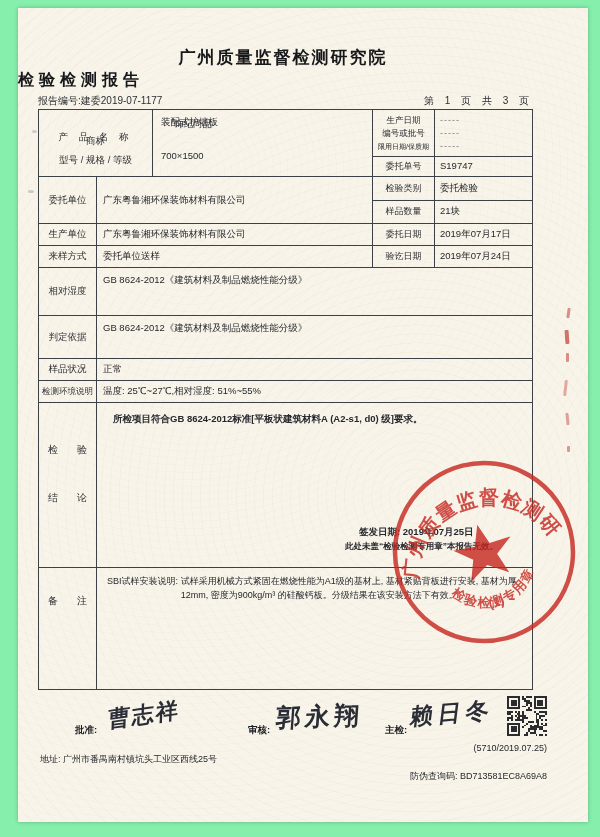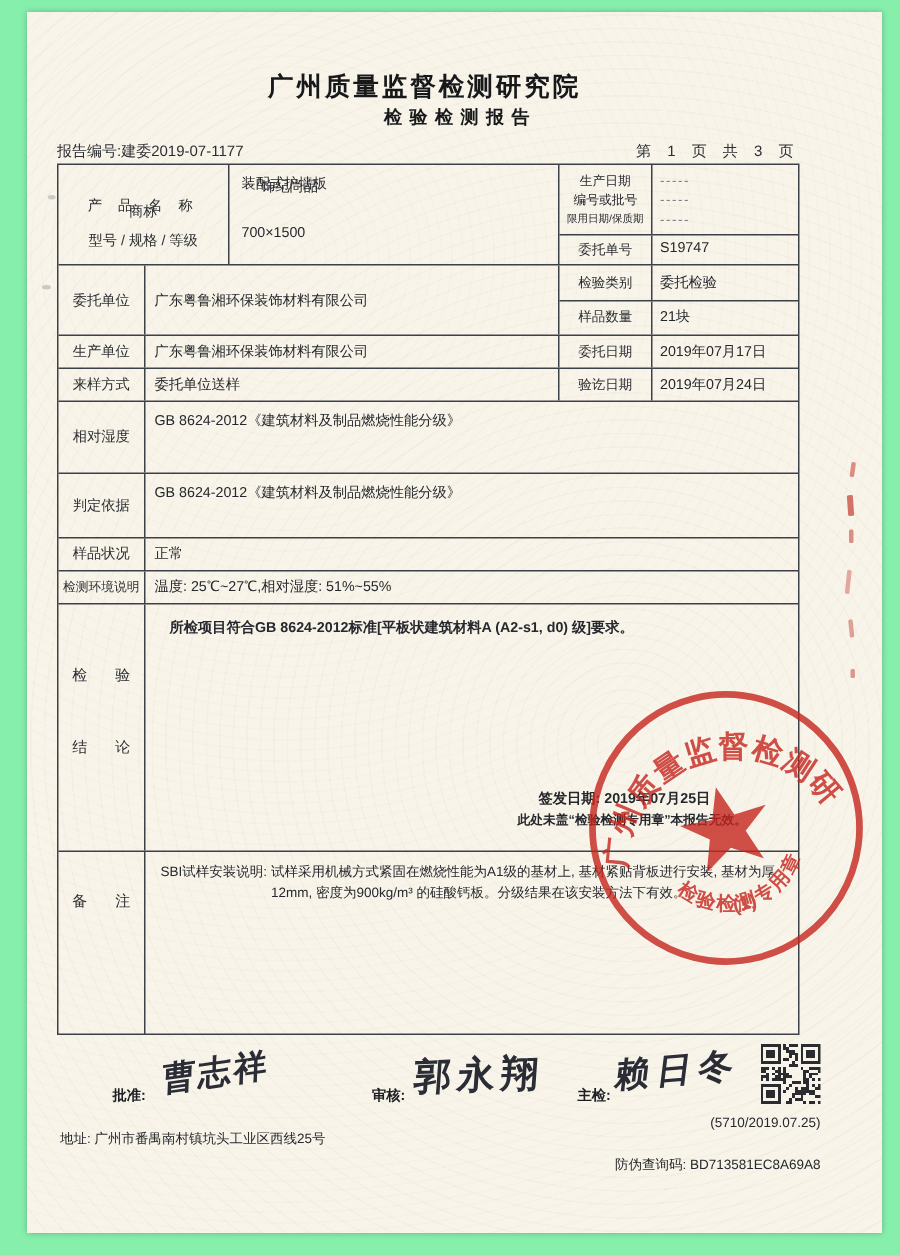--- a/index.html
+++ b/index.html
@@ -9,23 +9,23 @@
   .paper { position:absolute; left:18px; top:8px; width:570px; height:814px;
     background:#f8f4ea;
     background-image:
       repeating-radial-gradient(circle at 30% 20%, rgba(190,165,120,0.04) 0 1px, transparent 1px 7px),
       repeating-radial-gradient(circle at 70% 60%, rgba(170,150,110,0.05) 0 1px, transparent 1px 9px);
     box-shadow:0 0 4px rgba(0,0,0,0.25); color:#26282d; }
 
   .title1 { position:absolute; top:38px; left:0; right:40px; text-align:center;
     font-size:17px; font-weight:bold; letter-spacing:2px; color:#17181a;
     font-family:"Liberation Serif", serif; }
-  .title2 { position:absolute; top:62px; left:0; right:40px; text-align:center;
-    font-size:12px; font-weight:bold; letter-spacing:5px; color:#17181a;
-    font-family:"Liberation Serif", serif;margin-left:48px; }
+  .title2 { position:absolute; top:62px; left:0; right:40px; 
+    font-size:16px; font-weight:bold; letter-spacing:5px; color:#17181a;
+    font-family:"Liberation Serif", serif; }
   .hdr-row { position:absolute; top:86px; left:20px; width:495px;
     display:flex; justify-content:space-between; font-size:10px; color:#2c2e33; }
   .hdr-row .pageno { letter-spacing:4px; }
 
   .tbl { position:absolute; left:20px; top:101px; width:495px; height:581px;
     border:1px solid #3c4148; font-size:9.5px; }
   .row { display:flex; border-top:1px solid #3c4148; position:relative; }
   .row:first-child { border-top:none; }
   .lbl { border-right:1px solid #3c4148; display:flex; align-items:center;
     justify-content:center; text-align:center; color:#2c2e33; flex-shrink:0; }

